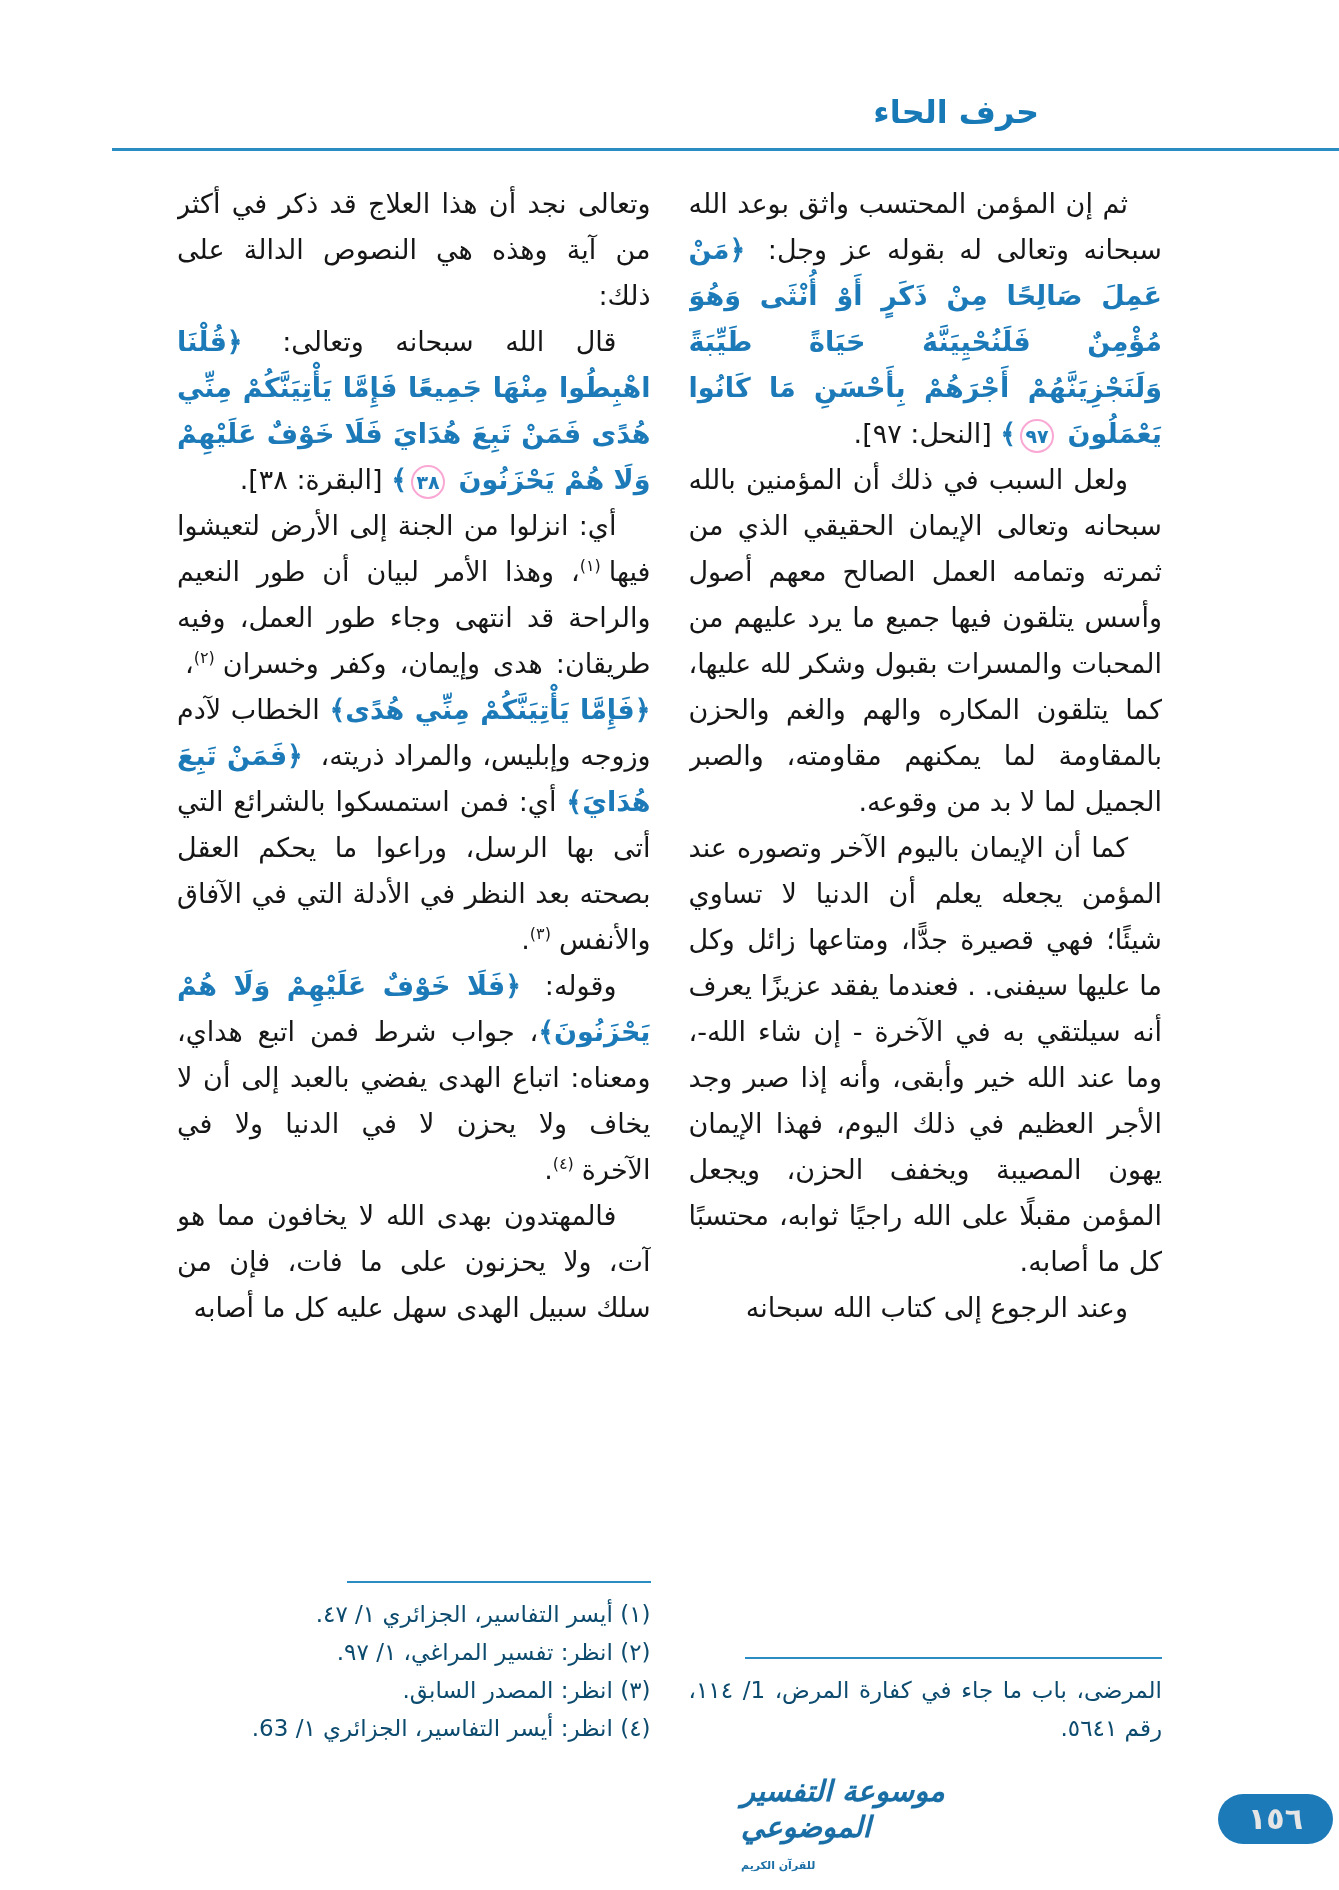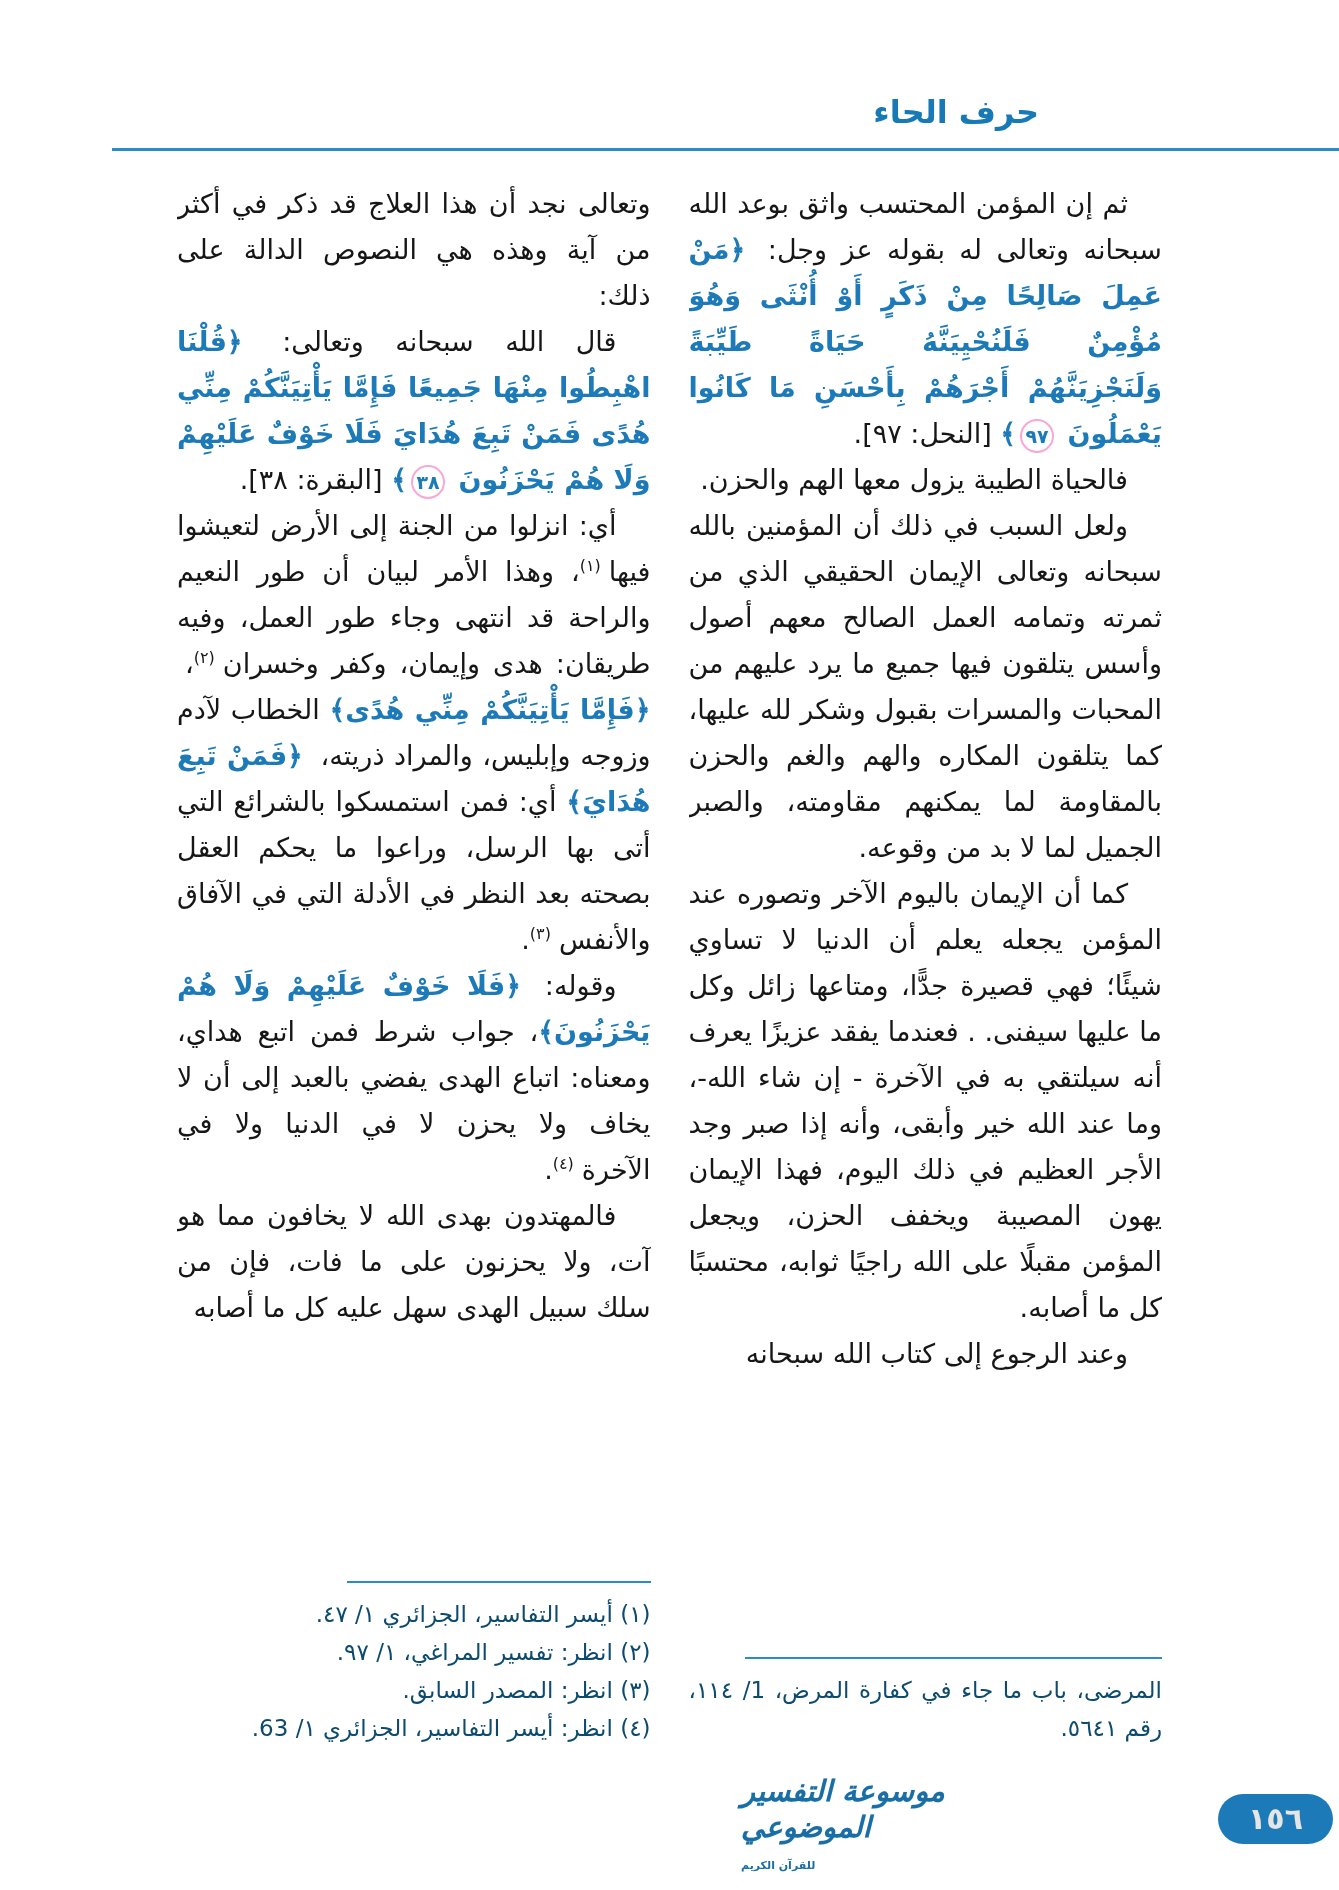--- a/index.html
+++ b/index.html
@@ -134,21 +134,20 @@
       <span class="chapter-title">حرف الحاء</span>
     </div>
     <div class="header-rule"></div>
   </header>
 
   <main class="columns">
 
     <section class="column">
       <div class="paras">
           <p class="para indent"><span class="seg-normal">ثم إن المؤمن المحتسب واثق بوعد الله سبحانه وتعالى له بقوله عز وجل: </span><span class="seg-quran">﴿مَنْ عَمِلَ صَالِحًا مِنْ ذَكَرٍ أَوْ أُنْثَى وَهُوَ مُؤْمِنٌ فَلَنُحْيِيَنَّهُ حَيَاةً طَيِّبَةً وَلَنَجْزِيَنَّهُمْ أَجْرَهُمْ بِأَحْسَنِ مَا كَانُوا يَعْمَلُونَ </span><span class="seg-ayah">٩٧</span><span class="seg-quran">﴾</span><span class="seg-normal"> [النحل: ٩٧].</span></p>
-          <p class="para indent"><span class="seg-normal">فالحياة الطيبة يزول معها الهم والحزن.</span></p>
           <p class="para indent"><span class="seg-normal">ولعل السبب في ذلك أن المؤمنين بالله سبحانه وتعالى الإيمان الحقيقي الذي من ثمرته وتمامه العمل الصالح معهم أصول وأسس يتلقون فيها جميع ما يرد عليهم من المحبات والمسرات بقبول وشكر لله عليها، كما يتلقون المكاره والهم والغم والحزن بالمقاومة لما يمكنهم مقاومته، والصبر الجميل لما لا بد من وقوعه.</span></p>
           <p class="para indent"><span class="seg-normal">كما أن الإيمان باليوم الآخر وتصوره عند المؤمن يجعله يعلم أن الدنيا لا تساوي شيئًا؛ فهي قصيرة جدًّا، ومتاعها زائل وكل ما عليها سيفنى. . فعندما يفقد عزيزًا يعرف أنه سيلتقي به في الآخرة - إن شاء الله-، وما عند الله خير وأبقى، وأنه إذا صبر وجد الأجر العظيم في ذلك اليوم، فهذا الإيمان يهون المصيبة ويخفف الحزن، ويجعل المؤمن مقبلًا على الله راجيًا ثوابه، محتسبًا كل ما أصابه.</span></p>
           <p class="para indent"><span class="seg-normal">وعند الرجوع إلى كتاب الله سبحانه</span></p>
         </div>
       <div class="footnotes">
         <div class="fn-rule wide"></div>
         <div class="footnotes-list">
             <div class="footnote">المرضى، باب ما جاء في كفارة المرض، 1/ ١١٤، رقم ٥٦٤١.</div>
           </div>
       </div>

